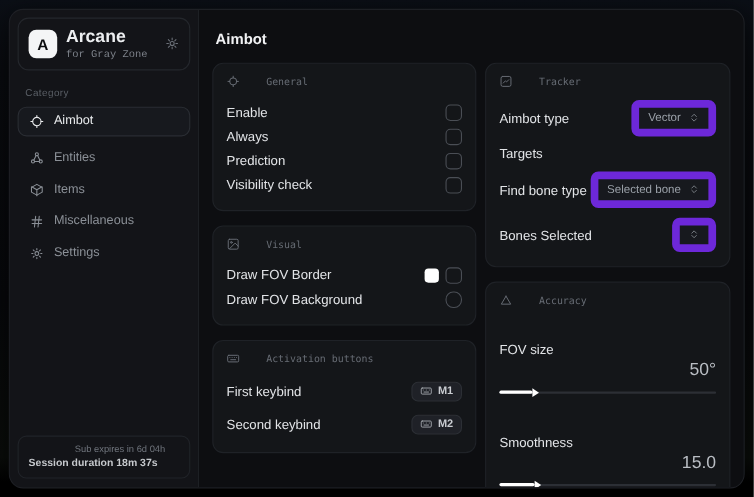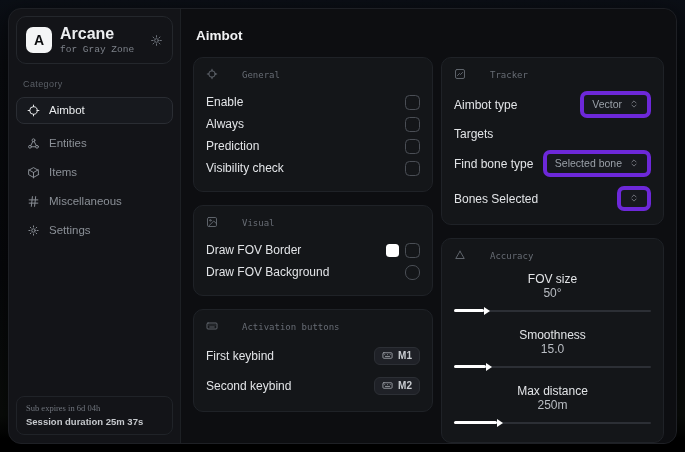--- a/index.html
+++ b/index.html
@@ -39,21 +39,21 @@
   .nav-item {
     height:27px; display:flex; align-items:center; gap:9px; padding:0 10px;
     border-radius:8px; color:#8b9097; font-size:11.5px; margin-bottom:2px;
     border:1px solid transparent; cursor:pointer;
   }
   .nav-item.active { border-color:#2a2d33; background:#17191e; color:#e9ebed; margin-bottom:6px; }
   .nav-item svg { width:13px; height:13px; flex:0 0 13px; }
   .sidebar-footer {
     margin-top:auto; border:1px solid #202328; border-radius:8px; padding:6px 9px 7px;
   }
-  .footer-line1 { font-family:Liberation Serif, serif; font-size:8.5px; color:#70757d; }
+  .footer-line1 { font-family:Liberation Sans, sans-serif; font-size:8.5px; color:#70757d;margin-left:42px; }
   .footer-line2 { font-size:9.5px; font-weight:700; color:#c6c9cd; margin-top:3px; }
   
   .main {
     flex:1; background:#0d0e11; border-radius:0 12px 12px 0;
     padding:13px 12px 0 12px; overflow:hidden;
   }
   .page-title { font-size:13.5px; font-weight:700; color:#f1f2f4; margin:6px 0 14px 3px; }
   .columns { display:flex; gap:8px; align-items:flex-start; }
   .col-left { width:240px; flex:0 0 240px; }
   .col-right { flex:1; }
@@ -79,32 +79,32 @@
   .row-right { display:flex; align-items:center; gap:6px; }
   .swatch { width:13px; height:13px; border-radius:3.5px; cursor:pointer; }
   .keybtn {
     display:flex; align-items:center; gap:5px; background:#1f2127;
     border:1px solid #2c2f35; border-radius:6px; padding:2px 7px 3px;
     color:#c9ccd1; font-size:10px; font-weight:700; cursor:pointer;
   }
   .keybtn svg { width:11px; height:11px; color:#a7abb1; }
   .dropdown {
     display:flex; align-items:center; gap:7px; background:#17191e;
-    border:4px solid #6d28d9; border-radius:7px; padding:3px 8px 4px;
+    border:7px solid #6d28d9; border-radius:7px; padding:3px 8px 4px;
     color:#9aa0a8; font-size:10.5px; cursor:pointer; max-width:150px;
   }
   .dropdown .dd-text { white-space:nowrap; overflow:hidden; text-overflow:ellipsis; }
   .dropdown svg { width:10px; height:10px; flex:0 0 10px; color:#8b9097; }
   .tracker-card .row { height:auto; margin-bottom:9px; }
   .tracker-card .row:last-child { margin-bottom:1px; }
   
   .slider-block { margin-bottom:12px; }
   .slider-block:last-child { margin-bottom:2px; }
-  .slider-head { display:flex; align-items:center; justify-content:space-between;flex-direction:column; }
-  .slider-value { font-size:12px; color:#b9bdc3; }
+  .slider-head { display:flex; align-items:center; justify-content:space-between; }
+  .slider-value { font-size:16px; color:#b9bdc3;margin-top:38px; }
   .slider { position:relative; height:11px; margin-top:5px; cursor:pointer; }
   .slider .track { position:absolute; left:0; right:0; top:4.5px; height:2px; background:#2c2f35; border-radius:1px; }
   .slider .fill { position:absolute; left:0; top:4px; height:3px; background:#ffffff; border-radius:2px; }
   .slider .thumb {
     position:absolute; right:-6px; top:-2.5px; width:0; height:0;
     border-left:6px solid #ffffff; border-top:4px solid transparent; border-bottom:4px solid transparent;
   }
   svg { stroke:currentColor; fill:none; stroke-width:1.8; stroke-linecap:round; stroke-linejoin:round; }
 </style>
 </head>
@@ -161,21 +161,21 @@
     <div class="nav-item">
       <svg viewBox="0 0 24 24">
           <circle cx="12" cy="12" r="3.2"></circle>
           <path d="M12 3.5v2M12 18.5v2M3.5 12h2M18.5 12h2M6 6l1.5 1.5M16.5 16.5 18 18M18 6l-1.5 1.5M7.5 16.5 6 18"></path>
         </svg>
       <span>Settings</span>
     </div>
 
     <div class="sidebar-footer">
       <div class="footer-line1">Sub expires in 6d 04h</div>
-      <div class="footer-line2">Session duration 25m 37s</div>
+      <div class="footer-line2">Session duration 18m 37s</div>
     </div>
   </div>
 
   <div class="main">
     <div class="page-title">Aimbot</div>
 
     <div class="columns">
 
       <div class="col-left">
 

